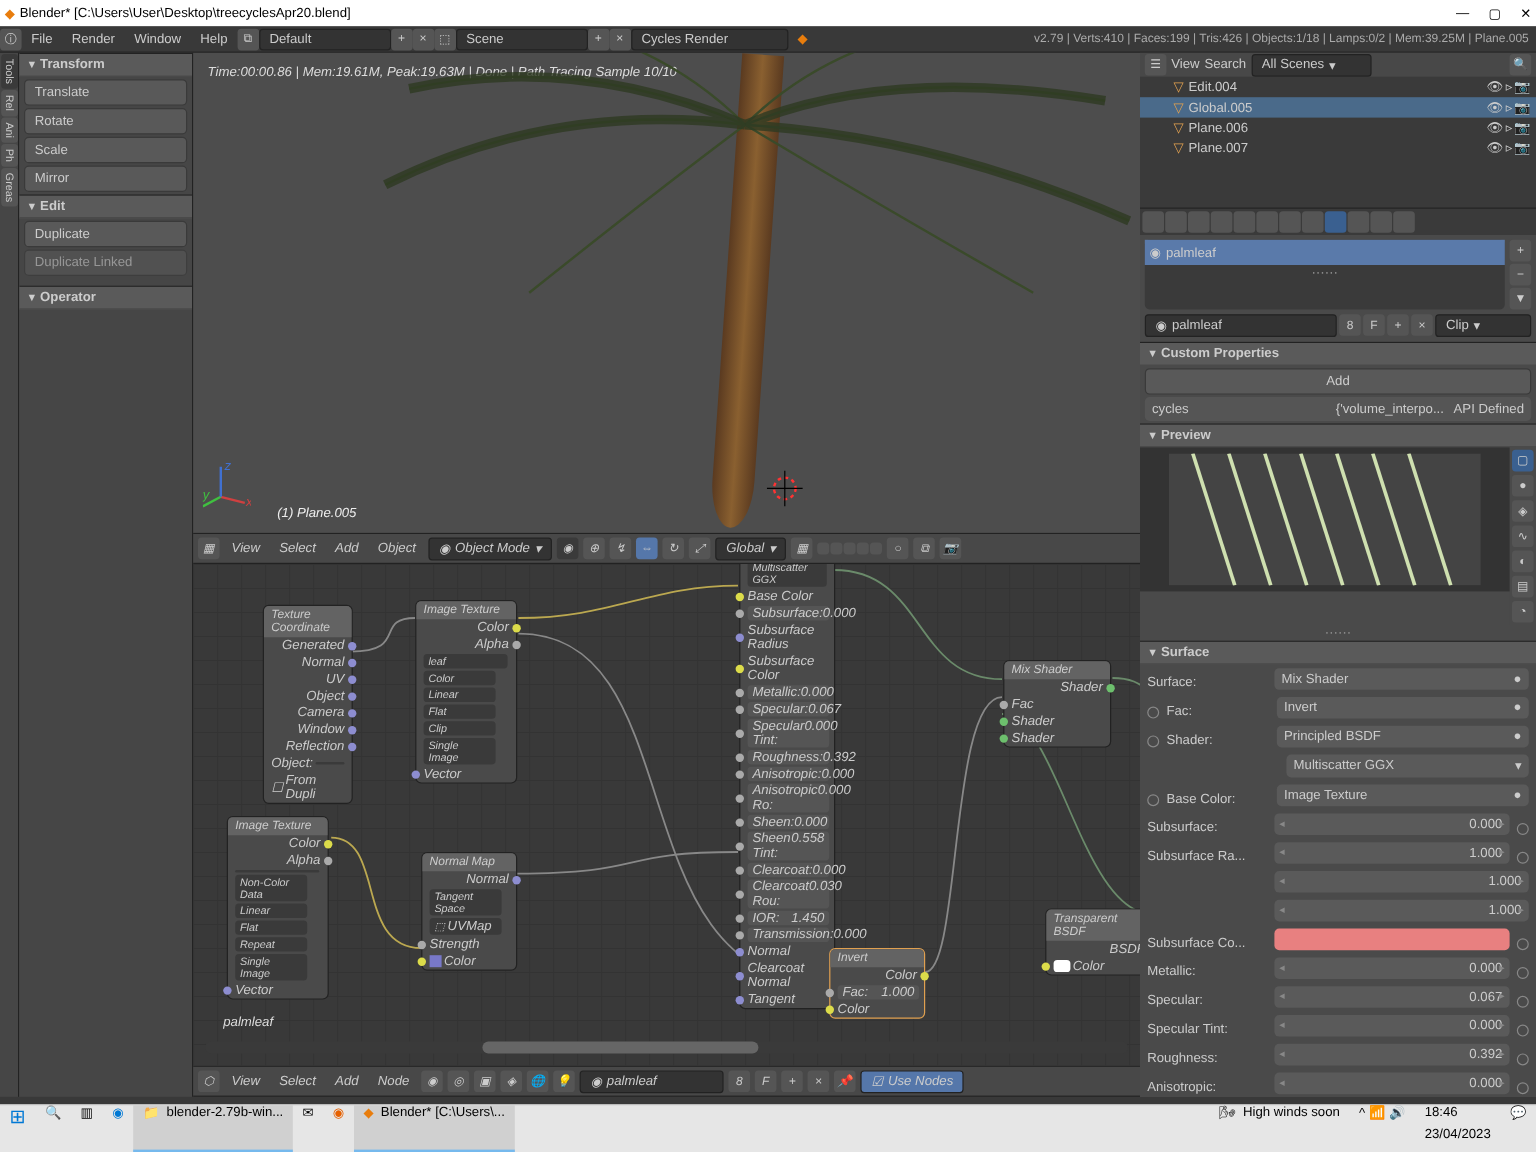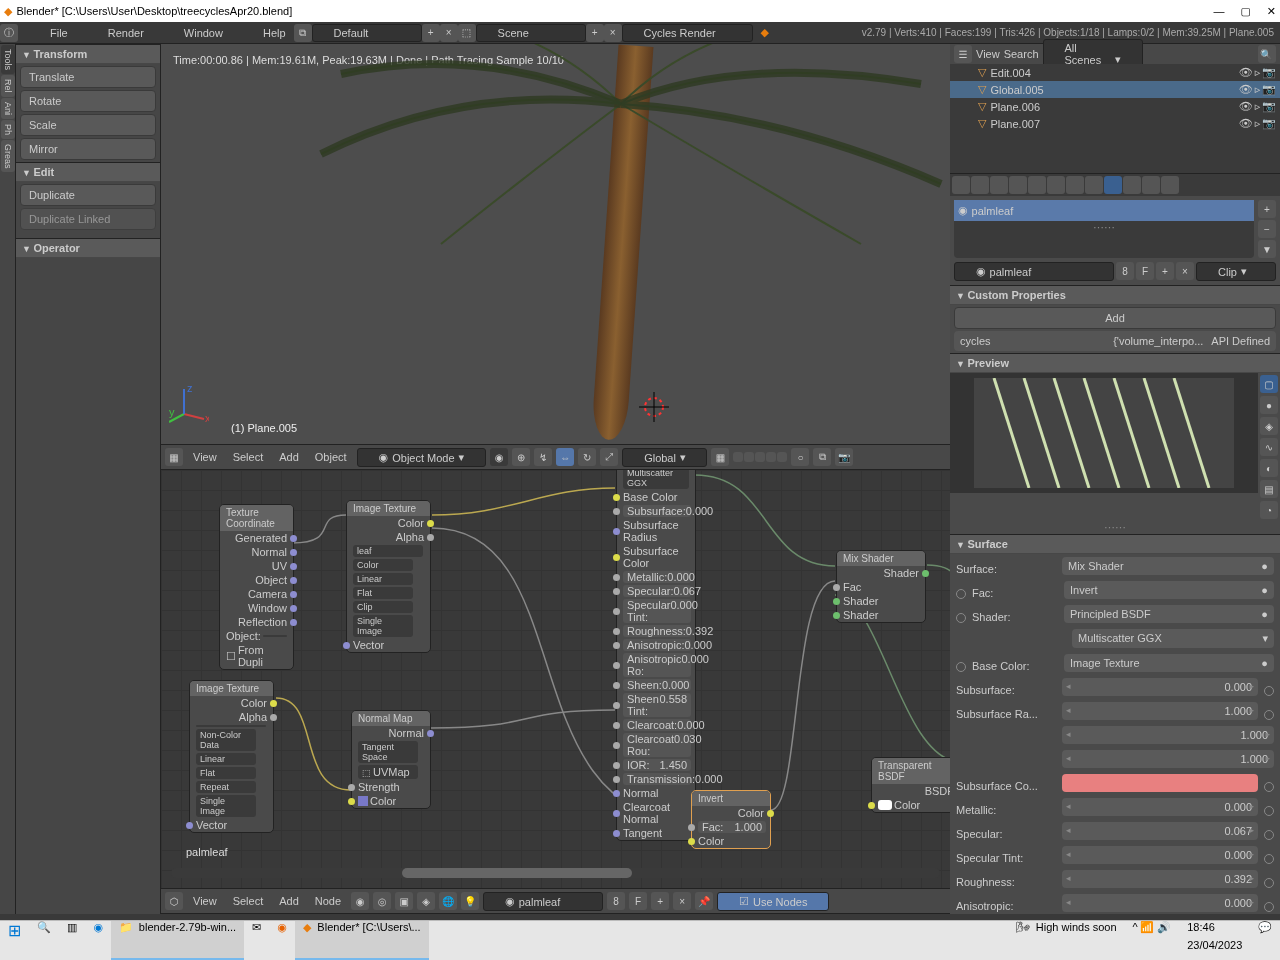--- a/index.html
+++ b/index.html
@@ -1,26 +1,26 @@
 <!DOCTYPE html>
 <html><head>
 <meta charset="utf-8">
 <style>
 * { margin:0; padding:0; box-sizing:border-box; font-family:sans-serif; font-size:11px; user-select:none; }
 body { background:#393939; color:#ccc; width:1280px; height:960px; overflow:hidden; position:relative; }
 .titlebar { height:22px; background:#fff; color:#000; display:flex; align-items:center; padding:0 4px; }
 .titlebar .tbtns { margin-left:auto; display:flex; gap:16px; font-size:14px; }
 .infobar { height:22px; background:#393939; display:flex; align-items:center; border-bottom:1px solid #222; }
-.ibtn { padding:0 8px; height:100%; display:flex; align-items:center;margin-left:24px; }
-.dropdown { background:#333; border:1px solid #222; border-radius:3px; padding:2px 21px; display:flex; align-items:flex-end; gap:4px; }
+.ibtn { padding:0 8px; height:100%; display:flex; align-items:center; }
+.dropdown { background:#333; border:1px solid #222; border-radius:3px; padding:2px 8px; display:flex; align-items:flex-start; gap:4px; }
 .statsbar { margin-left:auto; font-size:10px; color:#aaa; padding-right:6px; }
 .main { display:flex; height:870px; }
 .leftcol { width:145px; background:#464646; border-right:1px solid #222; overflow:hidden; }
 .leftcol2 { width:16px; background:#464646; border-right:1px solid #222; }
-.centercol { flex:1; display:flex; flex-direction:column; }
+.centercol { flex:1; display:flex; flex-direction:column;font-style:italic; }
 .rightcol { width:330px; background:#464646; display:flex; flex-direction:column; }
 .panel-hdr { background:#5a5a5a; padding:3px 6px; font-weight:bold; border-top:1px solid #222; border-bottom:1px solid #474747;}
 .panel-hdr::before { content:"▼ "; font-size:9px; }
 .tbtn { background:#595959; border-radius:4px; padding:4px 8px; margin:2px 4px; border:1px solid #3a3a3a; }
 .viewport { flex:1; background:#4d4d4d; position:relative; overflow:hidden; }
 .render-stats { position:absolute; top:10px; left:12px; color:#ddd; font-size:11px; }
 .objname { position:absolute; bottom:10px; left:70px; color:#eee; }
 .hdrstrip { height:26px; background:#484848; border-top:1px solid #222; border-bottom:1px solid #222; display:flex; align-items:center; gap:4px; padding:0 4px; overflow:hidden; }
 .hdrstrip .mitem { padding:0 6px; }
 .iconbtn { width:18px; height:18px; background:#555; border-radius:3px; display:inline-flex; align-items:center; justify-content:center; font-size:10px; }

